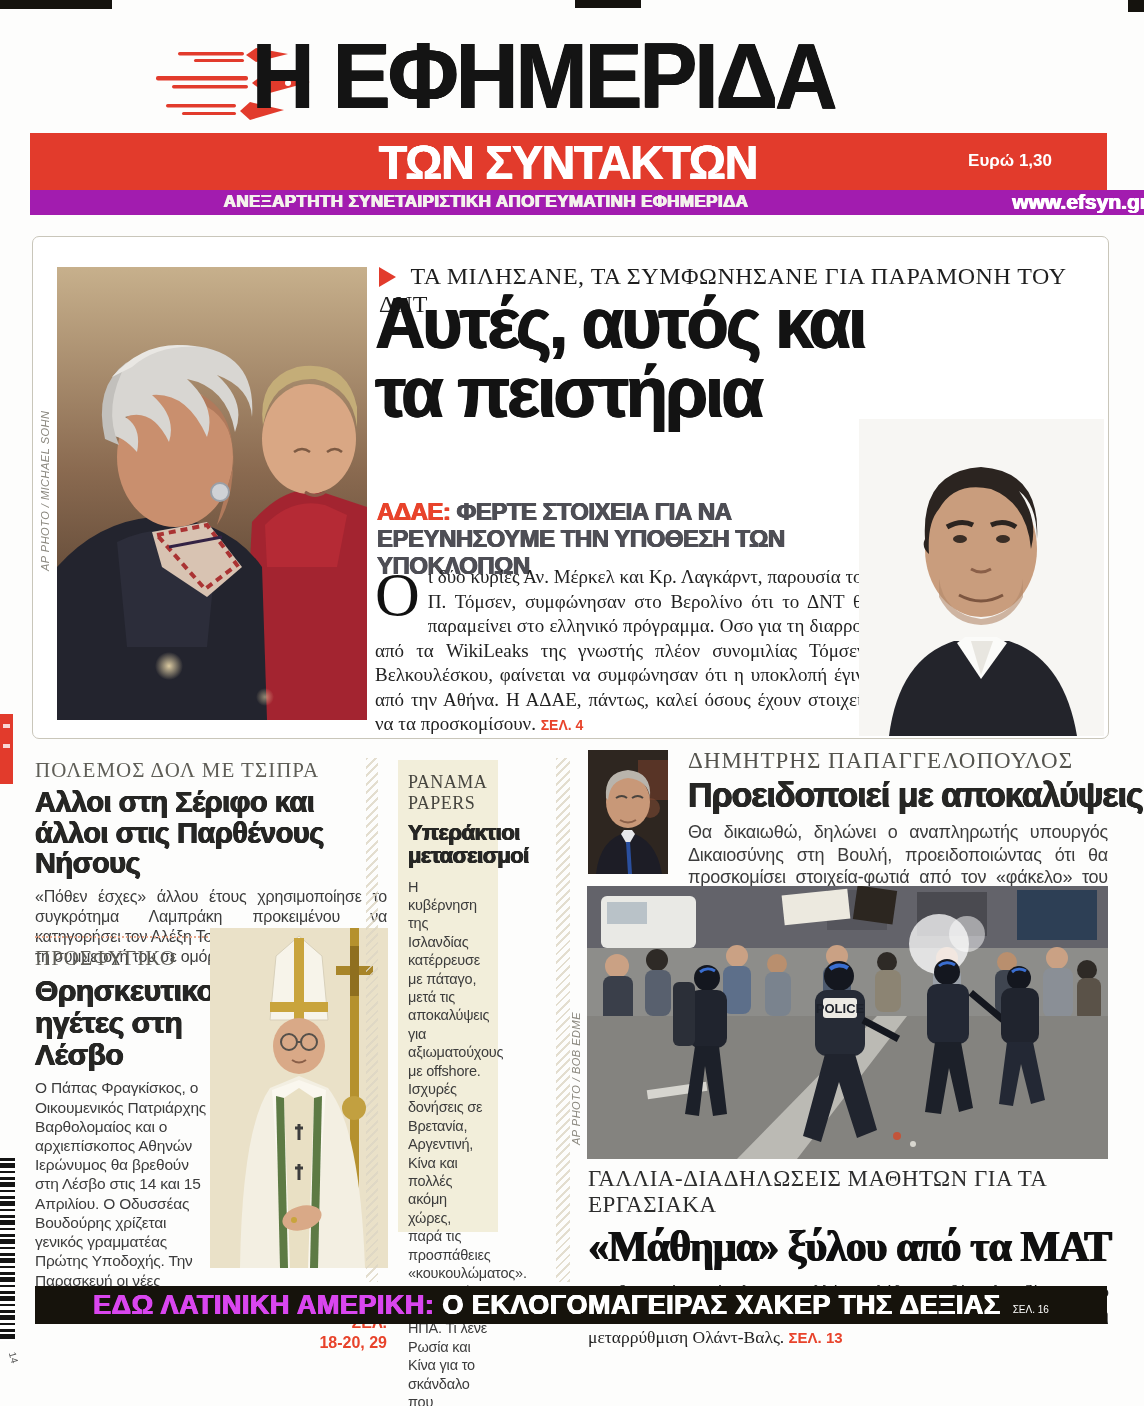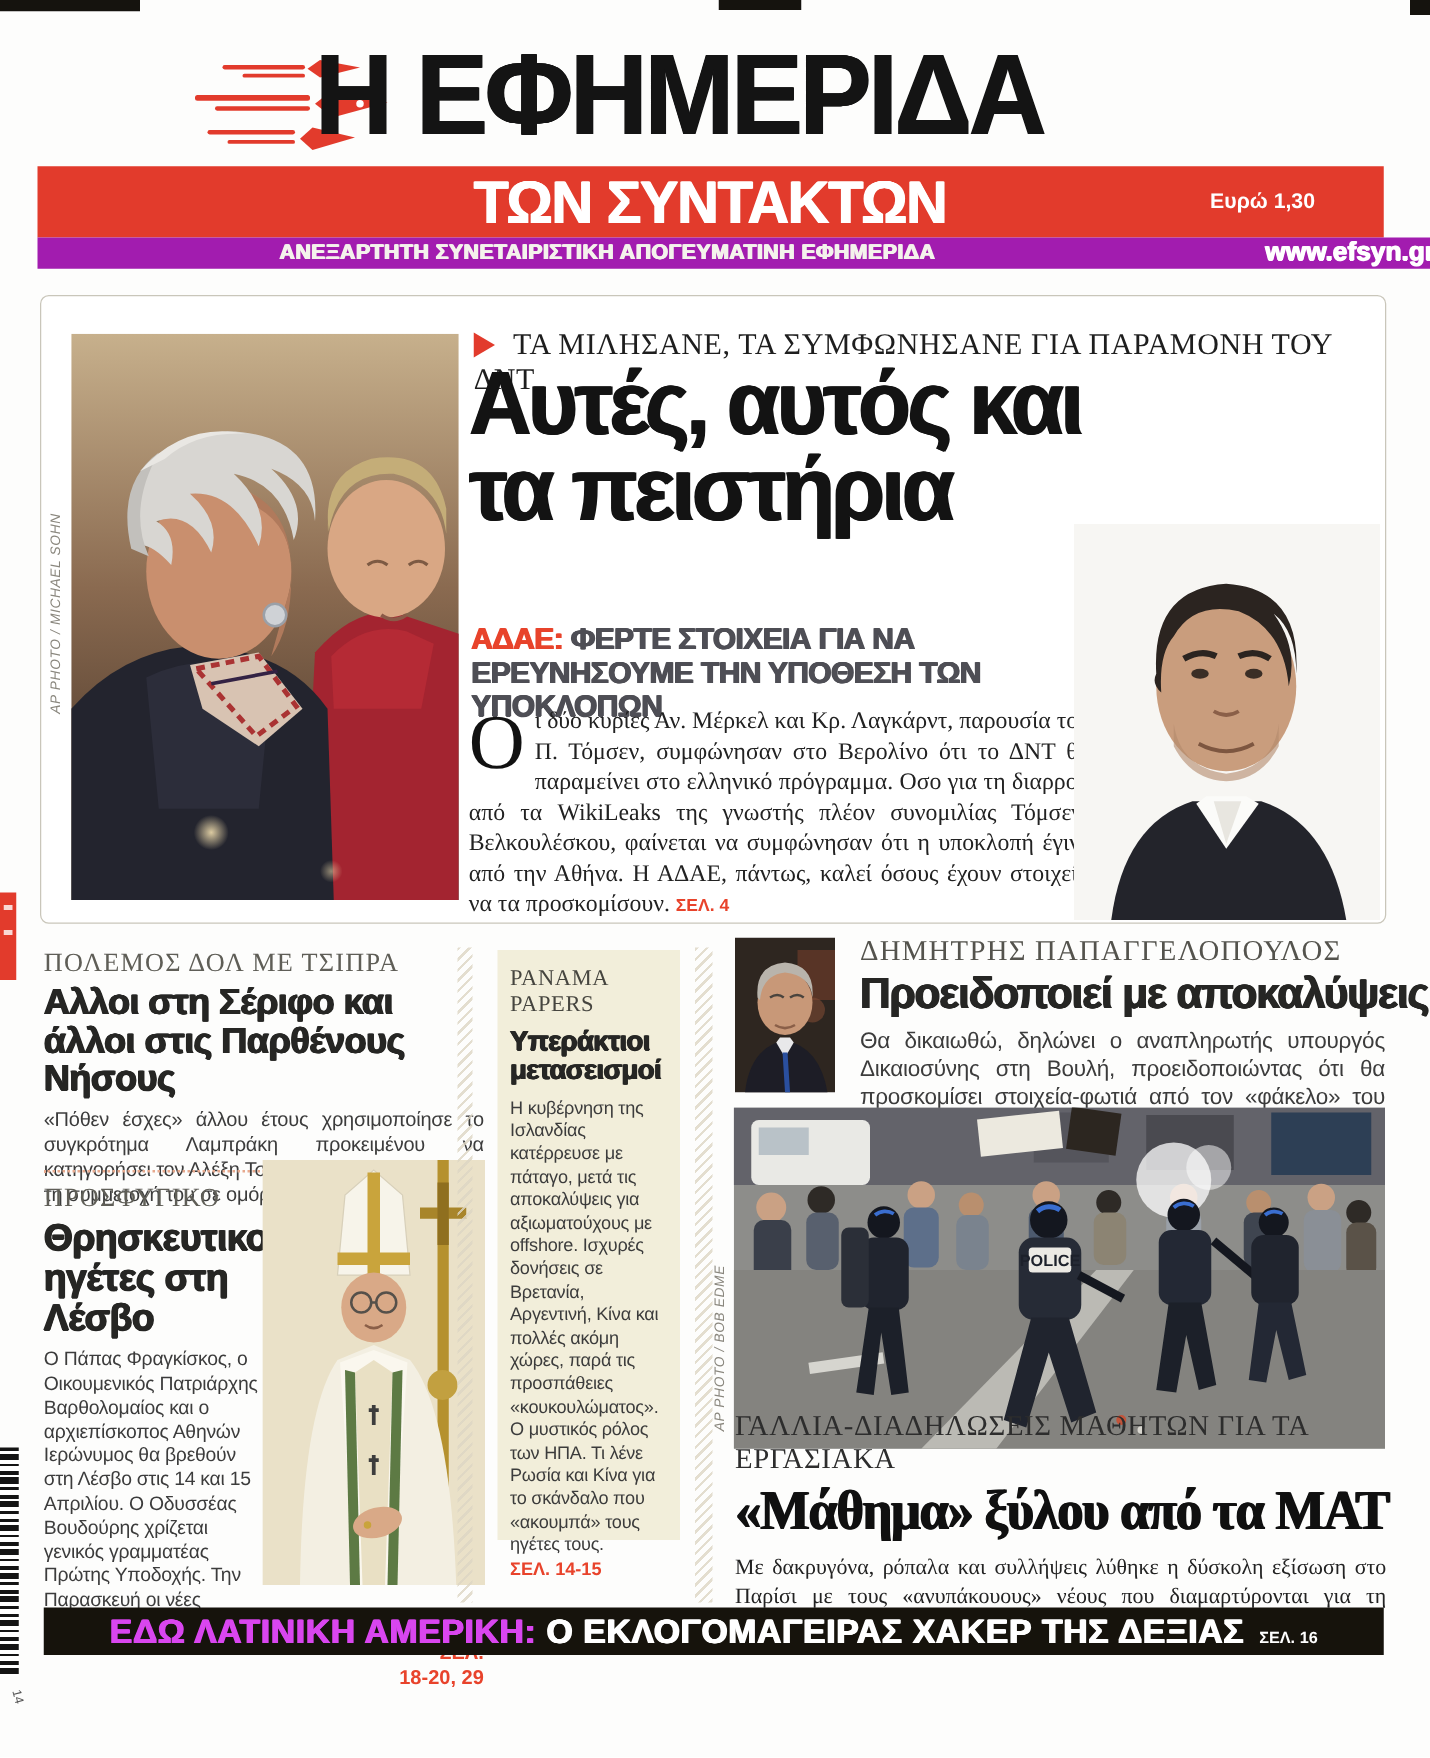--- a/index.html
+++ b/index.html
@@ -195,21 +195,21 @@
     <path d="M85 200 h8 M89 196 v16" stroke="#3d3d3d" stroke-width="3"></path>
     <path d="M85 240 h8 M89 236 v16" stroke="#3d3d3d" stroke-width="3"></path>
 
     <ellipse cx="92" cy="290" rx="20" ry="12" fill="#d9a987" transform="rotate(-15 92 290)"></ellipse>
     <circle cx="84" cy="292" r="3" fill="#c9a43c"></circle>
   </svg>
 
   <div class="abs hatch" style="left:366px;top:758px;width:12px;height:524px;"></div>
   <div class="abs hatch" style="left:556px;top:758px;width:14px;height:524px;"></div>
 
-  <div class="abs" style="left:398px;top:760px;width:146px;height:472px;background:#f2eeda;box-sizing:border-box;padding:12px 10px;">
+  <div class="abs" style="left:398px;top:760px;width:100px;height:472px;background:#f2eeda;box-sizing:border-box;padding:12px 10px;">
     <div class="serif" style="font-size:18px;color:#46453f;letter-spacing:0.5px;line-height:1.15;">
       <div>PANAMA</div>
       <div>PAPERS</div>
     </div>
     <div class="shead heavy" style="font-size:22px;margin-top:8px;line-height:1.05;letter-spacing:-0.5px;">Υπεράκτιοι μετασεισμοί</div>
     <div class="sbody" style="font-size:14.5px;line-height:1.27;margin-top:10px;letter-spacing:-0.2px;">Η κυβέρνηση της Ισλανδίας κατέρρευσε με πάταγο, μετά τις αποκαλύψεις για αξιωματούχους με offshore. Ισχυρές δονήσεις σε Βρετανία, Αργεντινή, Κίνα και πολλές ακόμη χώρες, παρά τις προσπάθειες «κουκουλώματος». Ο μυστικός ρόλος των ΗΠΑ. Τι λένε Ρωσία και Κίνα για το σκάνδαλο που «ακουμπά» τους ηγέτες τους.</div>
     <div class="ref" style="font-size:14.5px;margin-top:2px;">ΣΕΛ. 14-15</div>
   </div>
 
   <svg class="abs" style="left:588px;top:750px;" width="80" height="124" viewBox="0 0 80 124">
@@ -302,28 +302,28 @@
       <circle cx="432" cy="92" r="12" fill="#14171f"></circle>
         <path d="M425 86 a12 12 0 0 1 14 -1" stroke="#3a6ed0" stroke-width="3" fill="none"></path>
       <rect x="414" y="102" width="38" height="56" rx="10" fill="#20242e"></rect>
       <path d="M420 156 L412 218 L426 220 L434 178 L444 218 L458 214 L446 156 Z" fill="#232834"></path>
     </g>
 
     <circle cx="310" cy="250" r="4" fill="#c2543a"></circle>
       <circle cx="326" cy="258" r="3" fill="#d8d6cf"></circle>
   </svg>
 
-  <div class="abs" style="left:588px;top:1128px;width:521px;">
+  <div class="abs" style="left:588px;top:1166px;width:521px;">
     <div class="serif" style="font-size:23px;color:#2d2d2d;letter-spacing:0.5px;">ΓΑΛΛΙΑ-ΔΙΑΔΗΛΩΣΕΙΣ ΜΑΘΗΤΩΝ ΓΙΑ ΤΑ ΕΡΓΑΣΙΑΚΑ</div>
     <div class="serif hvy2" style="font-size:45px;font-weight:bold;color:#101010;margin-top:2px;letter-spacing:-1px;white-space:nowrap;transform:scaleX(0.93);transform-origin:left top;">«Μάθημα» ξύλου από τα ΜΑΤ</div>
     <div class="serif" style="font-size:17.5px;line-height:1.3;color:#222;margin-top:8px;text-align:justify;">
       <span>Με δακρυγόνα, ρόπαλα και συλλήψεις λύθηκε η δύσκολη εξίσωση στο Παρίσι με τους «ανυπάκουους» νέους που διαμαρτύρονται για τη μεταρρύθμιση Ολάντ-Βαλς.</span>
       <span class="ref" style="font-size:15px;">ΣΕΛ. 13</span>
     </div>
   </div>
 
   <div class="abs" style="left:35px;top:1286px;width:1072px;height:38px;background:#16130c;display:flex;align-items:center;justify-content:center;">
     <span class="heavy" style="color:#d946ef;font-weight:bold;font-size:27px;letter-spacing:0.5px;white-space:pre;">ΕΔΩ ΛΑΤΙΝΙΚΗ ΑΜΕΡΙΚΗ:</span>
     <span class="heavy" style="color:#ffffff;font-weight:bold;font-size:27px;letter-spacing:0.5px;white-space:pre;"> Ο ΕΚΛΟΓΟΜΑΓΕΙΡΑΣ ΧΑΚΕΡ ΤΗΣ ΔΕΞΙΑΣ</span>
-    <span style="color:#fff;font-weight:bold;font-size:13px;margin-left:12px;margin-top:8px;">ΣΕΛ. 16</span>
+    <span style="color:#fff;font-weight:normal;font-size:10px;margin-left:12px;margin-top:8px;">ΣΕΛ. 16</span>
   </div>
 
 </div>
 
 </body></html>

